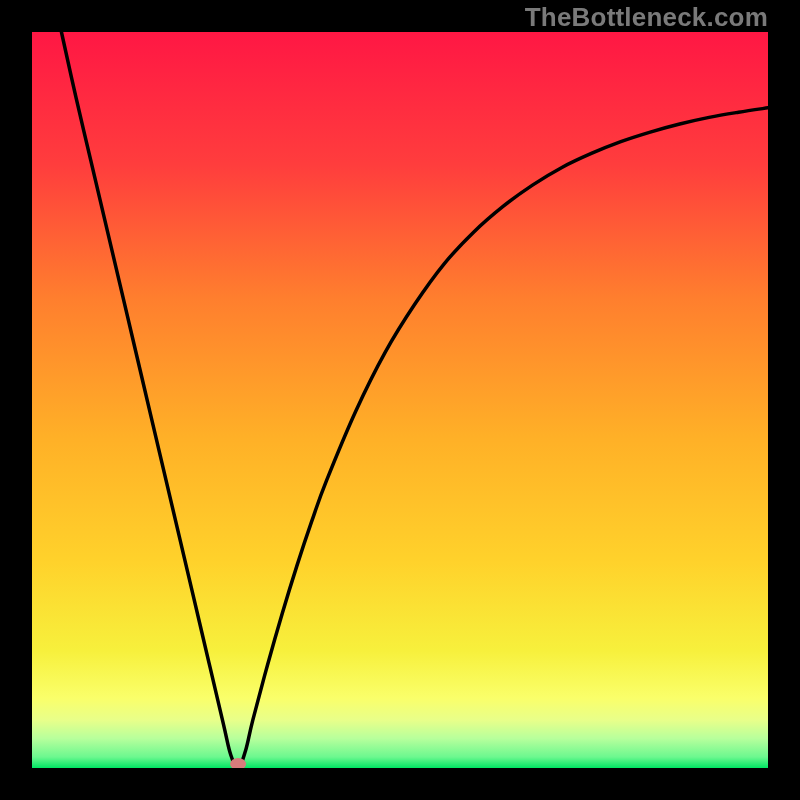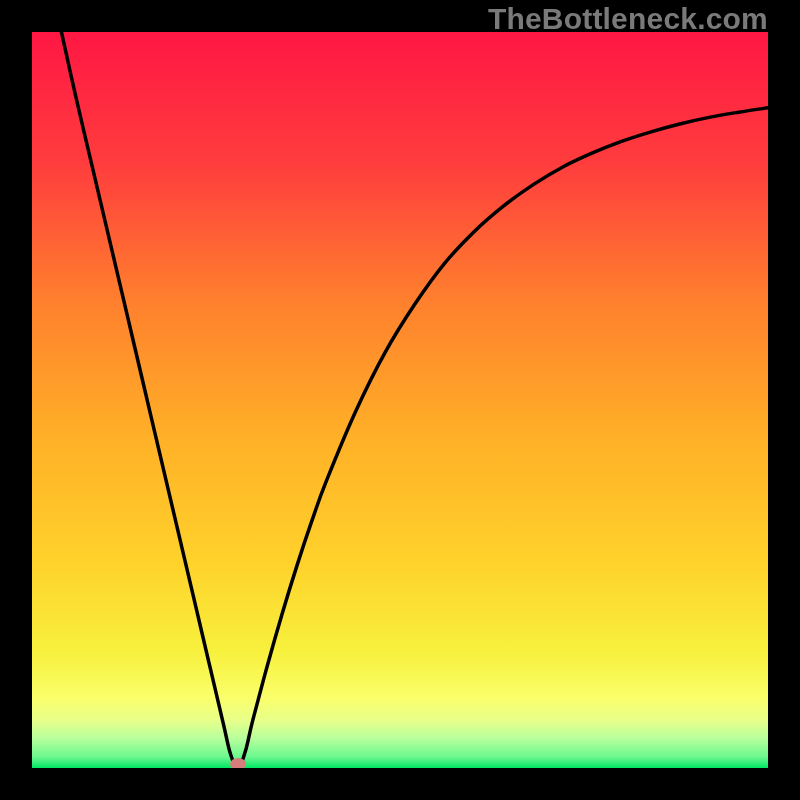--- a/index.html
+++ b/index.html
@@ -23,21 +23,21 @@
     left: 0;
     top: 0;
     width: 736px;
     height: 736px;
   }
   .watermark {
     position: absolute;
     top: 2px;
     right: 32px;
     font-family: Arial, Helvetica, sans-serif;
-    font-size: 30px;
+    font-size: 26px;
     font-weight: bold;
     color: #7a7a7a;
     letter-spacing: 0.2px;
   }
   .curve {
     fill: none;
     stroke: #000000;
     stroke-width: 3.5;
     stroke-linecap: round;
     stroke-linejoin: round;

